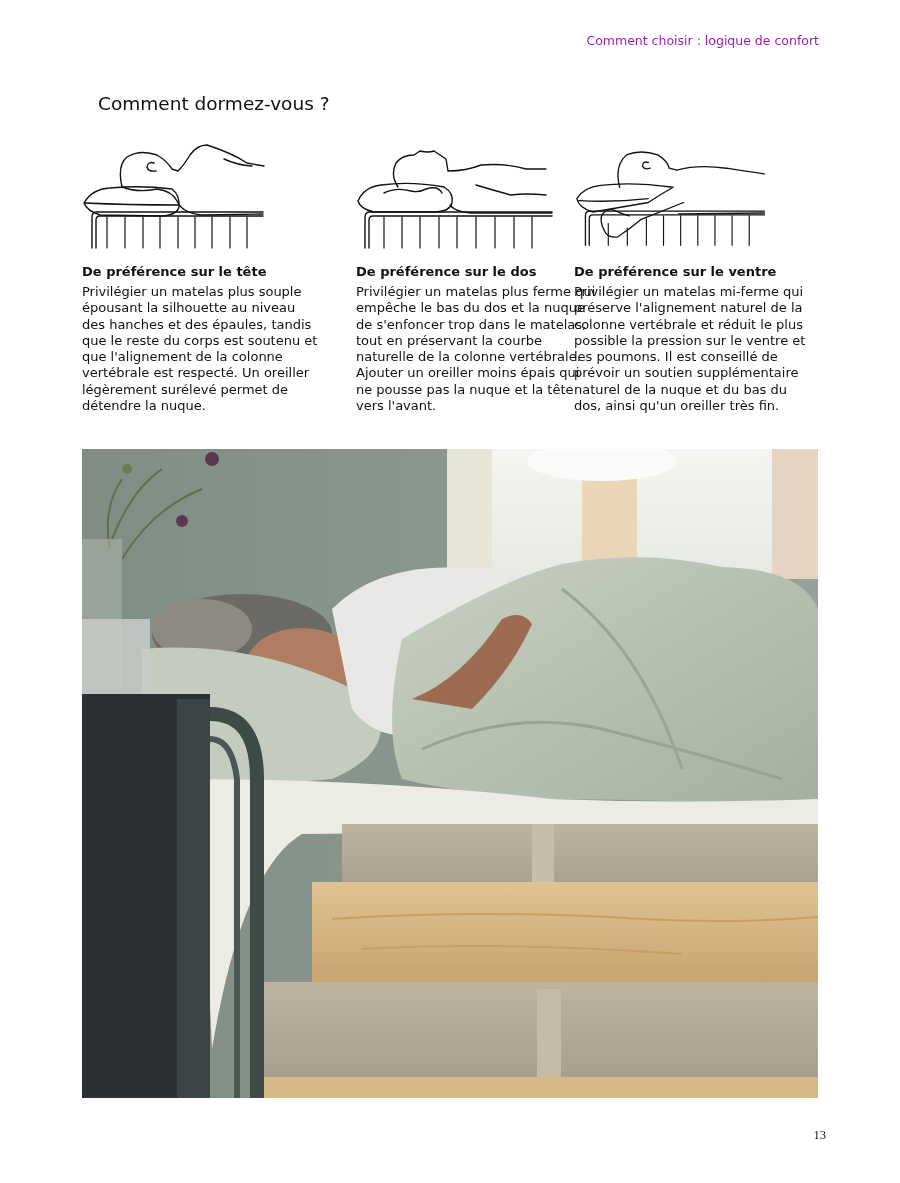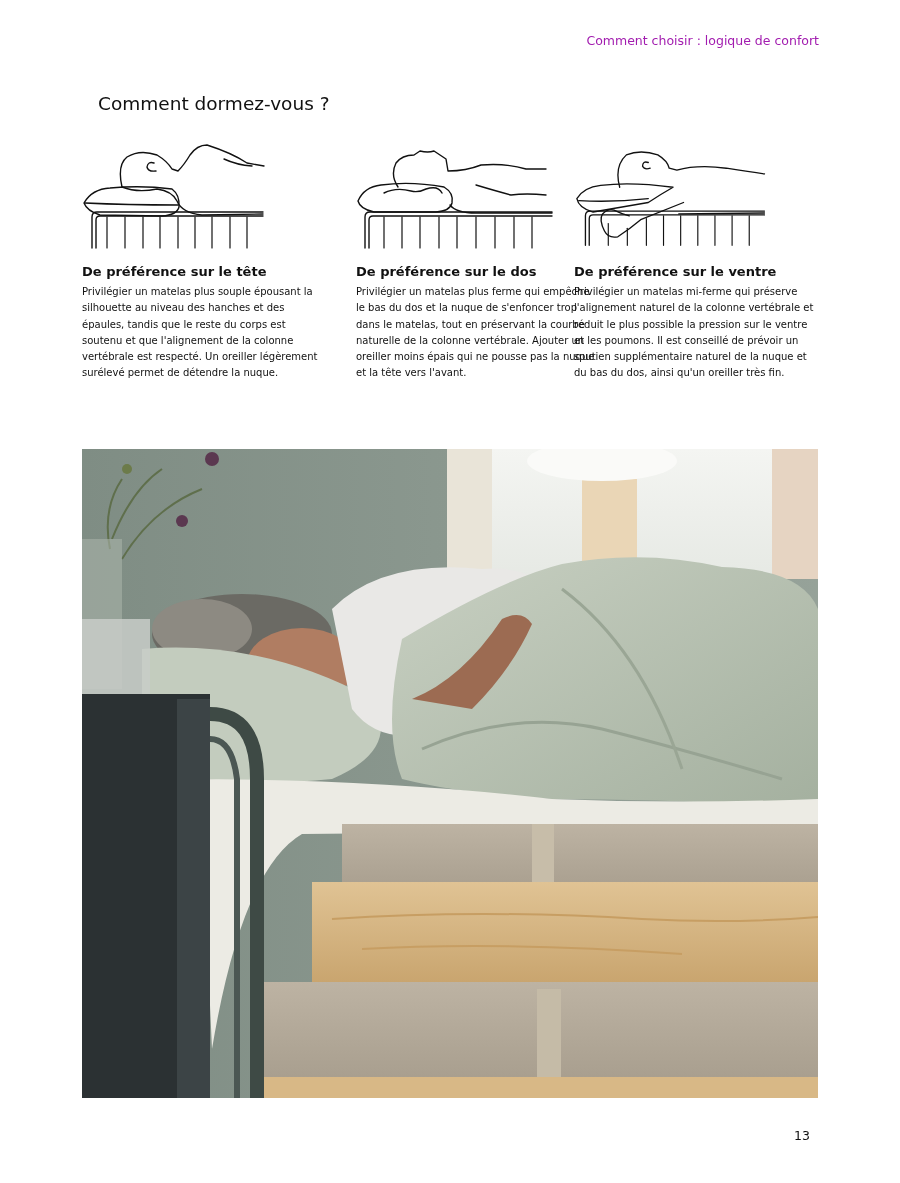--- a/index.html
+++ b/index.html
@@ -7,24 +7,24 @@
          font-family: "DejaVu Sans", "Liberation Sans", sans-serif; color: #111111; }
   .running-header { position: absolute; right: 81px; top: 33px; font-size: 12.5px; color: #a21caf; letter-spacing: 0; }
   .page-title { position: absolute; left: 82px; top: 77px; font-size: 18.5px; font-weight: normal; margin: 16px; color: #111; }
   .columns { position: absolute; left: 82px; top: 135px; width: 740px; height: 290px; }
   .col { position: absolute; top: 0; width: 235px; }
   .col.c1 { left: 0; }
   .col.c2 { left: 254px; margin-left: 20px; }
   .col.c3 { left: 492px; }
   .illus { width: 200px; height: 115px; display: block; }
   .col h3 { margin: 0; position: absolute; top: 129px; left: 0; font-size: 13px; font-weight: bold; white-space: nowrap; }
-  .col p { margin: 0; position: absolute; top: 149px; left: 0; width: 240px; font-size: 10px; line-height: 16.3px; }
+  .col p { margin: 0; position: absolute; top: 149px; left: 0; width: 240px; font-size: 13px; line-height: 16.3px; }
   .photo { position: absolute; left: 82px; top: 449px; width: 736px; height: 649px; overflow: hidden; background: #8f9a8f; }
   .photo svg { display: block; }
-  .page-number { position: absolute; right: 90px; top: 1128px; font-size: 12.5px; color: #111; }
+  .page-number { position: absolute; right: 74px; top: 1128px; font-size: 12.5px; color: #111; font-family: Liberation Serif, serif; }
 </style>
 </head>
 <body>
 
 <div class="running-header">Comment choisir : logique de confort</div>
 
 <h1 class="page-title">Comment dormez-vous ?</h1>
 
 <div class="columns">
 

